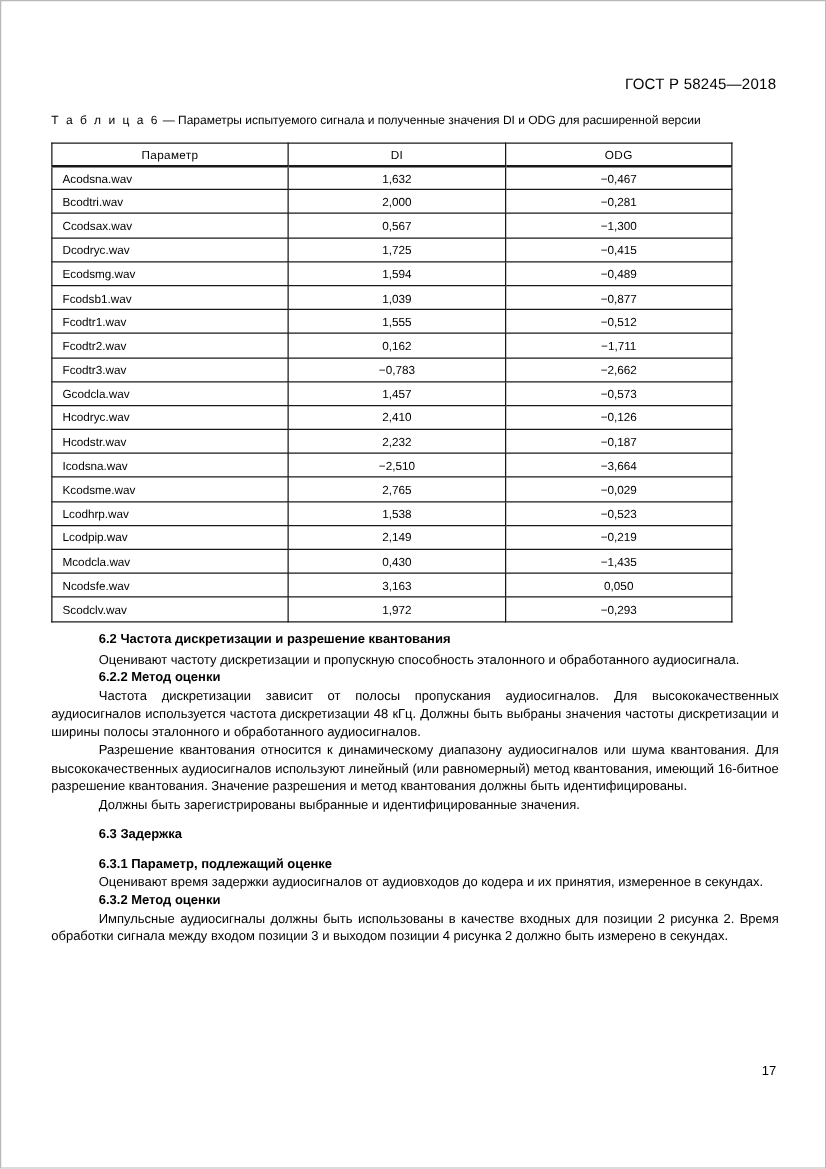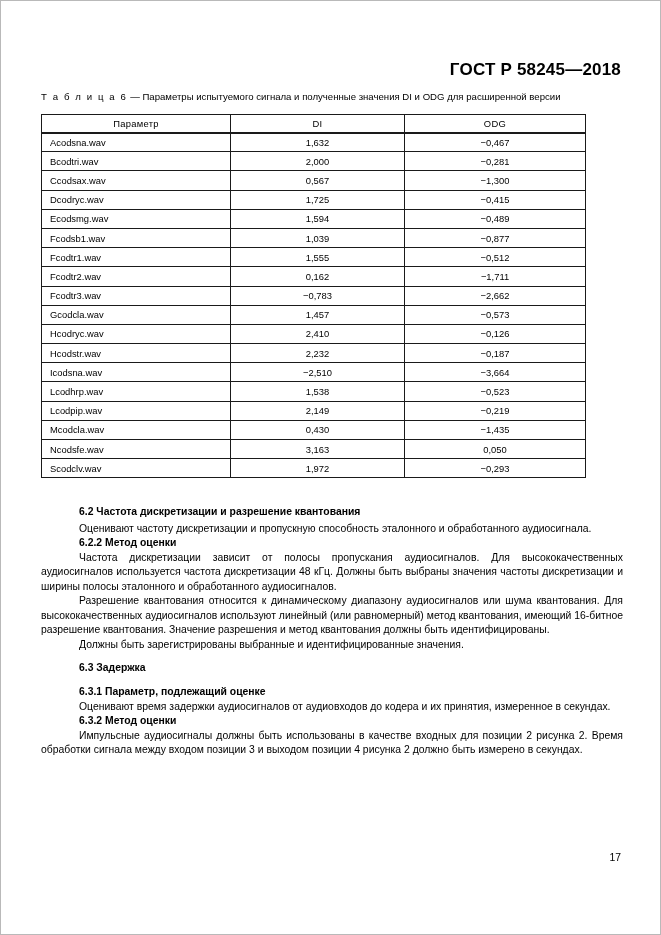--- a/index.html
+++ b/index.html
@@ -23,22 +23,22 @@
     left: 0; top: 0; right: 0; bottom: 0;
     border: 1px solid #b9b9b9;
     pointer-events: none;
   }
 
   
   .running-head {
     position: absolute;
     top: 60px;
     right: 40px;
-    font-size: 17px;
-    font-weight: bold;
+    font-size: 12px;
+    font-weight: normal;
     letter-spacing: 0.2px;
     white-space: nowrap;
   }
 
   
   .table-caption {
     position: absolute;
     top: 90px;
     left: 41px;
     right: 40px;
@@ -218,20 +218,25 @@
             <td class="cell-param">Hcodstr.wav</td>
             <td class="cell-num">2,232</td>
             <td class="cell-num">−0,187</td>
           </tr>
           <tr>
             <td class="cell-param">Icodsna.wav</td>
             <td class="cell-num">−2,510</td>
             <td class="cell-num">−3,664</td>
           </tr>
           <tr>
+            <td class="cell-param">Kcodsme.wav</td>
+            <td class="cell-num">2,765</td>
+            <td class="cell-num">−0,029</td>
+          </tr>
+          <tr>
             <td class="cell-param">Lcodhrp.wav</td>
             <td class="cell-num">1,538</td>
             <td class="cell-num">−0,523</td>
           </tr>
           <tr>
             <td class="cell-param">Lcodpip.wav</td>
             <td class="cell-num">2,149</td>
             <td class="cell-num">−0,219</td>
           </tr>
           <tr>

